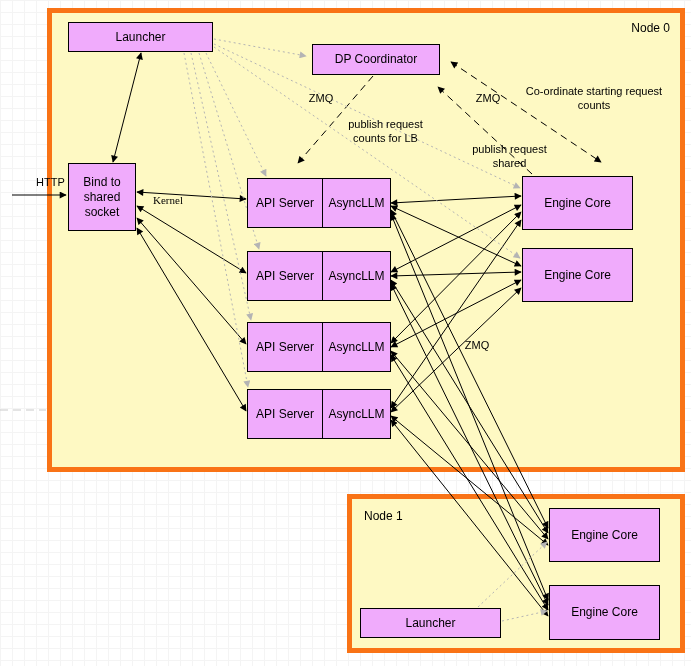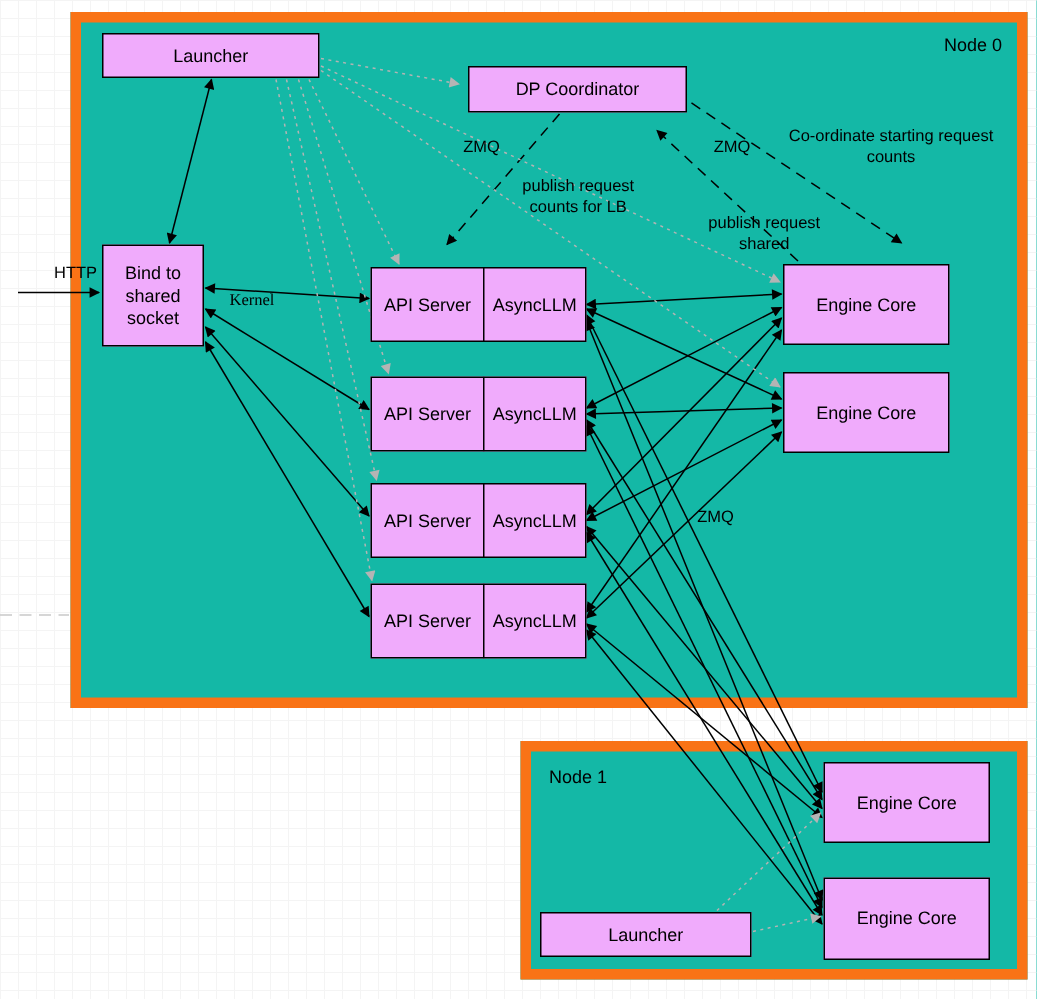--- a/index.html
+++ b/index.html
@@ -10,21 +10,21 @@
   }
   .grid{
     position:absolute;inset:0;
     background-image:
       linear-gradient(#f4f4f4 1px, transparent 1px),
       linear-gradient(90deg,#f4f4f4 1px, transparent 1px),
       linear-gradient(#e8e8e8 1px, transparent 1px),
       linear-gradient(90deg,#e8e8e8 1px, transparent 1px);
     background-size:12px 12px,12px 12px,60px 60px,60px 60px;
   }
-  .node{position:absolute;background:#14b8a6;border:7px solid #f97316;box-sizing:border-box;}
+  .node{position:absolute;background:#fef9c3;border:5px solid #f97316;box-sizing:border-box;}
   .node-title{position:absolute;font-size:12px;white-space:nowrap;}
   .box{
     position:absolute;background:#f0abfc;border:1px solid #000;box-sizing:border-box;
     display:flex;align-items:center;justify-content:center;
     text-align:center;font-size:12px;line-height:1.25;padding:2px;
   }
   .ann{position:absolute;font-size:11px;text-align:center;line-height:1.25;}
   .ann-left{text-align:left;margin-left:28px;}
   #edges{position:absolute;inset:0;width:691px;height:666px;pointer-events:none;}
   #edges line{stroke-width:1;fill:none;}
@@ -85,21 +85,21 @@
     <line x1="191" y1="53" x2="251" y2="320" class="e-dotted" marker-end="url(#arrow-gray)"></line>
     <line x1="184" y1="53" x2="248" y2="387" class="e-dotted" marker-end="url(#arrow-gray)"></line>
     <line x1="214" y1="44" x2="520" y2="188" class="e-dotted" marker-end="url(#arrow-gray)"></line>
     <line x1="214" y1="47" x2="520" y2="258" class="e-dotted" marker-end="url(#arrow-gray)"></line>
     <line x1="478" y1="607" x2="547" y2="542" class="e-dotted" marker-end="url(#arrow-gray)"></line>
     <line x1="502" y1="621" x2="547" y2="611" class="e-dotted" marker-end="url(#arrow-gray)"></line>
     <line x1="0" y1="410" x2="46" y2="410" class="e-page"></line>
   </svg>
 
 <div class="box" style="left:68px;top:22px;width:145px;height:30px;">Launcher</div>
-<div class="box" style="left:312px;top:44px;width:146px;height:31px;">DP Coordinator</div>
+<div class="box" style="left:312px;top:44px;width:128px;height:31px;">DP Coordinator</div>
 <div class="box" style="left:68px;top:163px;width:68px;height:68px;">Bind to shared socket</div>
 
 <div class="box" style="left:247px;top:178px;width:76px;height:50px;">API Server</div>
 <div class="box" style="left:322px;top:178px;width:69px;height:50px;">AsyncLLM</div>
 <div class="box" style="left:247px;top:251px;width:76px;height:50px;">API Server</div>
 <div class="box" style="left:322px;top:251px;width:69px;height:50px;">AsyncLLM</div>
 <div class="box" style="left:247px;top:322px;width:76px;height:50px;">API Server</div>
 <div class="box" style="left:322px;top:322px;width:69px;height:50px;">AsyncLLM</div>
 <div class="box" style="left:247px;top:389px;width:76px;height:50px;">API Server</div>
 <div class="box" style="left:322px;top:389px;width:69px;height:50px;">AsyncLLM</div>

